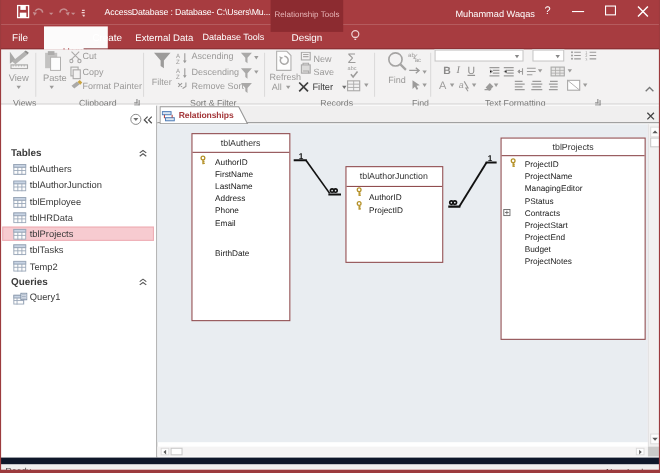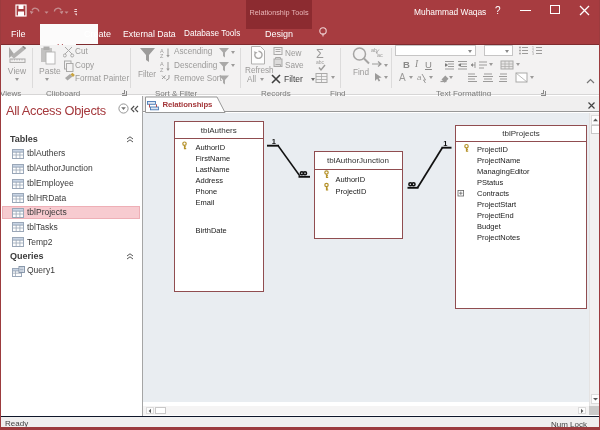--- a/index.html
+++ b/index.html
@@ -16,27 +16,27 @@
 --dtext:#444;
 }
 #titlebar{left:0;top:0;width:600px;height:22px;background:var(--red)}
 #tabrow{left:0;top:22px;width:600px;height:23px;background:var(--red)}
 #ctxbox{left:246px;top:0;width:66px;height:29px;background:var(--reddark)}
 #ribbon{left:0;top:45px;width:600px;height:50px;background:var(--ribbon);border-bottom:1px solid #d7d6d6}
 #navpane{left:0;top:96px;width:143px;height:320px;background:#fff;border-right:1px solid #a5a5a5}
 #docarea{left:143px;top:96px;width:457px;height:320px}
 #tabbar{left:0;top:0;width:457px;height:16px;background:#f0efef;border-bottom:1px solid #989898}
 #canvas{left:0;top:17px;width:446px;height:289px;background:var(--canvas)}
-#statusbar{left:0;top:416px;width:600px;height:11px;background:#f0efef;border-top:1px solid #0f172a}
+#statusbar{left:0;top:416px;width:600px;height:11px;background:#f0efef;border-top:6px solid #0f172a}
 #winborder{left:0;top:0;width:600px;height:430px;pointer-events:none;border-left:1px solid #9c3b3e;border-right:1px solid #9c3b3e;border-bottom:3px solid #9c3b3e}
 .wtxt{color:#fff;font-size:9px}
 .gtxt{color:#9b9a99;font-size:8.2px;white-space:nowrap}
 .sep{top:3px;width:1px;height:40px;background:#dcdbdb}
 .arr{width:0;height:0;border-left:2.6px solid transparent;border-right:2.6px solid transparent;border-top:3.2px solid #9c9b9a}
-.glabel{color:#7a7a79;font-size:8px;text-align:left;white-space:nowrap}
+.glabel{color:#7a7a79;font-size:8px;text-align:right;white-space:nowrap}
 .dlg{width:5px;height:5px;border-right:1px solid #8a8a8a;border-bottom:1px solid #8a8a8a}
 .dlg:after{content:"";position:absolute;right:1px;bottom:1px;width:2.5px;height:2.5px;border-right:1px solid #8a8a8a;border-bottom:1px solid #8a8a8a}
 .combo{height:11px;background:#fff;border:1px solid #c6c5c5}
 .combo:after{content:"";position:absolute;right:3px;top:4px;width:0;height:0;border-left:2.5px solid transparent;border-right:2.5px solid transparent;border-top:3px solid #888}
 .fbtn{color:#8b8a89;font-size:9.5px}
 .shead{font-size:9px;font-weight:bold;color:#3b3b3b}
 .hl{background:#f7cbd0;border:1px solid #eeafb6}
 .nitem{position:absolute;left:27px;font-size:8.5px;color:#3a3a3a;white-space:nowrap}
 .ticon{position:absolute;left:12px}
 .sbtn{background:#fdfdfd;border:1px solid #dcdbdb}
@@ -62,20 +62,21 @@
     </g>
     <path d="M14.8 6.8 l3.9 0.9 l-2.5 2.6 z" fill="#c68e90"></path>
     <path d="M48.4 6.8 l-3.9 0.9 l2.5 2.6 z" fill="#c68e90"></path>
     <path d="M29.5 7.5 l2 2.2 l2 -2.2 z" fill="#c68e90"></path>
     <path d="M49.5 7.5 l2 2.2 l2 -2.2 z" fill="#c68e90"></path>
     <g stroke="#f0d3d4" stroke-width="1.1">
       <path d="M59.5 5.5 h3.4 M59.2 7.5 h4"></path>
     </g>
     <path d="M59.5 9.5 l1.8 2 l1.8 -2 z" fill="#f0d3d4"></path>
   </svg>
+  <div class="abs" style="left:95px;top:7px;font-size:8px;letter-spacing:-0.15px;color:#fff;white-space:nowrap">AccessDatabase : Database- C:\Users\Mu...</div>
   <div class="abs" style="left:414px;top:6.5px;color:#fff;font-size:8.4px">Muhammad Waqas</div>
   <div class="abs wtxt" style="left:495px;top:5px;font-size:10px">?</div>
   <div class="abs" style="left:520px;top:10px;width:11px;height:1.4px;background:#fff"></div>
   <div class="abs" style="left:550px;top:5px;width:10px;height:9px;border:1.4px solid #fff"></div>
   <svg class="abs" style="left:579px;top:5px" width="11" height="11" viewBox="0 0 11 11">
     <path d="M1 1 L10 10 M10 1 L1 10" stroke="#fff" stroke-width="1.3"></path>
   </svg>
 </div>
 <div class="abs" id="tabrow">
   <div class="abs wtxt" style="left:11px;top:6.5px">File</div>
@@ -271,21 +272,20 @@
   <div class="abs arr" style="left:429px;top:31px"></div>
   <div class="abs arr" style="left:449px;top:31px"></div>
   <div class="abs arr" style="left:530px;top:31px"></div>
   <div class="abs glabel" style="left:436px;top:44px;width:60px">Text Formatting</div>
   <div class="abs dlg" style="left:541px;top:45.5px"></div>
   <svg class="abs" style="left:586px;top:33px" width="9" height="7" viewBox="0 0 9 7">
     <path d="M1 5 L4.5 1.5 L8 5" stroke="#777" stroke-width="1.2" fill="none"></path>
   </svg>
 </div>
 <div class="abs" id="navpane">
-  <div class="abs" style="left:6px;top:7px;font-size:12.8px;letter-spacing:-0.3px;color:#a5393d;white-space:nowrap">All Access Objects</div>
   <svg class="abs" style="left:118px;top:7px" width="11" height="11" viewBox="0 0 11 11">
     <circle cx="5.5" cy="5.5" r="4.6" fill="none" stroke="#8a8a8a" stroke-width="0.9"></circle>
     <path d="M3.2 4.3 l2.3 2.8 l2.3 -2.8 z" fill="#6f6f6f"></path>
   </svg>
   <svg class="abs" style="left:130px;top:8.5px" width="9" height="8" viewBox="0 0 9 8">
     <path d="M4.2 1 L1.2 4 l3 3 M8 1 L5 4 l3 3" stroke="#4d4d4d" stroke-width="1.1" fill="none"></path>
   </svg>
   <div class="abs shead" style="left:10px;top:38px">Tables</div>
   <svg class="abs chev" style="left:126px;top:40px" width="8" height="7" viewBox="0 0 8 7">
     <path d="M1 3 L4 0.8 L7 3 M1 6 L4 3.8 L7 6" stroke="#555" stroke-width="1" fill="none"></path>

